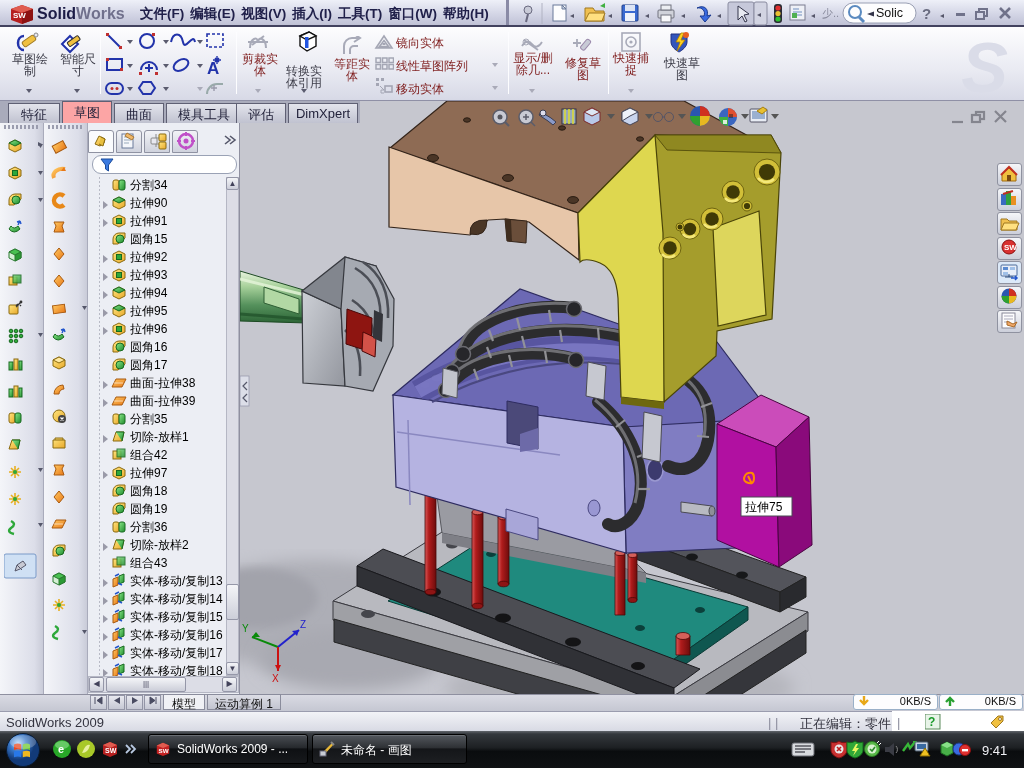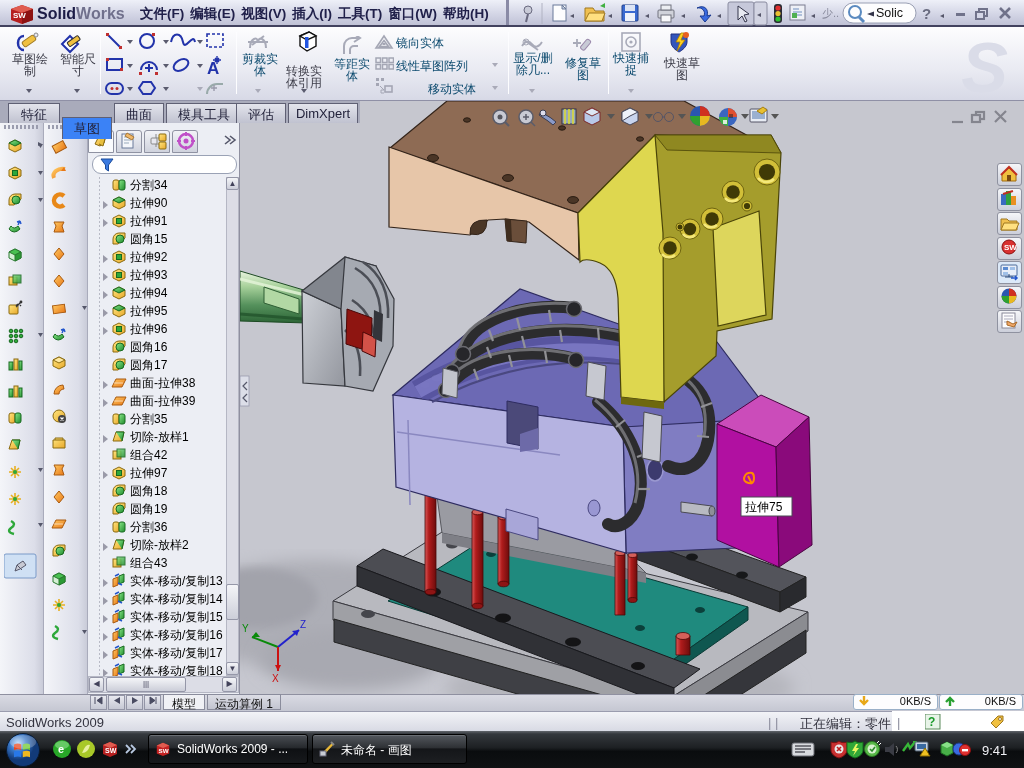--- a/index.html
+++ b/index.html
@@ -2,28 +2,28 @@
 <html><head><meta charset="utf-8"><style>
 *{margin:0;padding:0;box-sizing:border-box}
 html,body{width:1024px;height:768px;overflow:hidden;font-family:"Liberation Sans",sans-serif}
 .a{position:absolute}
 #titlebar{left:0;top:0;width:1024px;height:27px;background:linear-gradient(#eef0f8,#d4d6e6 55%,#c0c2d6);border-bottom:2px solid #42425e}
 #logo{left:8px;top:3px;width:120px;height:21px}
 #menus{left:140px;top:5px;font-size:13.5px;color:#20204a;font-weight:bold;letter-spacing:0}
 #menus span{margin-right:6px}
 #toolbar{left:0;top:27px;width:1024px;height:74px;background:linear-gradient(#fdfdfe,#e9eaf2 60%,#d7d9e6);border-bottom:1px solid #8f90a6}
 .tbtn{position:absolute;text-align:center;font-size:12px;line-height:12px;color:#3c3c48}
-.gray{color:#0c4a6e}
+.gray{color:#7f1d1d}
 .tsep{position:absolute;top:32px;width:1px;height:62px;background:#b9bac8;border-right:1px solid #fdfdff}
 .dn{position:absolute;width:0;height:0;border-left:3.5px solid transparent;border-right:3.5px solid transparent;border-top:4px solid #5a5b6e}
 .dng{border-top-color:#a9aab8}
 #wm{right:22px;top:28px;font-size:70px;font-weight:bold;font-style:italic;color:#dadce8;letter-spacing:-6px}
 #tabstrip{left:0;top:101px;width:360px;height:22px;background:#a9abbb;z-index:4}
 .tab{position:absolute;z-index:5;top:103px;height:20px;background:linear-gradient(#e3e4ec,#c0c2d0);border:1px solid #5f6074;border-bottom:none;font-size:13px;color:#23233b;text-align:center;padding-top:2px}
-.tab.on{background:#3b82f6;z-index:6;top:117px;height:22px}
+.tab.on{background:#fca5a5;z-index:6;top:101px;height:22px}
 
 #lt1{left:0;top:123px;width:44px;height:571px;background:linear-gradient(90deg,#f4f5f9,#dcdee9 80%,#c9cbd8);border-right:1px solid #a9abbb}
 #lt2{left:44px;top:123px;width:44px;height:571px;background:linear-gradient(90deg,#f4f5f9,#dcdee9 80%,#c9cbd8);border-right:1px solid #a9abbb}
 .grip{position:absolute;left:4px;top:2px;width:34px;height:4px;background:repeating-linear-gradient(90deg,#9a9cae 0 2px,transparent 2px 4px)}
 
 #panel{left:88px;top:123px;width:152px;height:571px;background:#eceef4;border-right:1px solid #8f90a0}
 .ptab{position:absolute;top:130px;width:26px;height:23px;background:linear-gradient(#f2f3f7,#cfd2dd);border:1px solid #8f92a2;border-radius:3px 3px 0 0}
 .ptab.on{background:#fafbfd}
 #filter{position:absolute;left:92px;top:155px;width:145px;height:19px;background:#fff;border:1px solid #9aa2b5;border-radius:9px}
 #tree{left:90px;top:177px;width:148px;height:504px;font-size:12px;color:#000;overflow:hidden}
@@ -211,21 +211,21 @@
 <g fill="#a4a6b4">
       <rect x="2" y="44" width="3" height="3"></rect>
       <rect x="7" y="44" width="3" height="3"></rect>
       <rect x="2" y="49" width="3" height="3"></rect>
       <path d="M6 52 l4 4 h-3 v3 h3" stroke="#a4a6b4" fill="none"></path>
       <rect x="11" y="52" width="7" height="6" fill="none" stroke="#a4a6b4" stroke-width="1.6"></rect>
     </g>
 </svg>
 <div class="tbtn gray" style="left:396px;top:37px;width:80px;text-align:left">镜向实体</div>
 <div class="tbtn gray" style="left:396px;top:60px;width:90px;text-align:left">线性草图阵列</div>
-<div class="tbtn gray" style="left:396px;top:83px;width:80px;text-align:right">移动实体</div>
+<div class="tbtn gray" style="left:396px;top:83px;width:80px;text-align:left">移动实体</div>
 <div class="dn dng" style="left:492px;top:63px"></div>
 <div class="dn dng" style="left:492px;top:86px"></div>
 <div class="tsep" style="left:508px"></div>
 <svg class="a" style="left:520px;top:34px" width="24" height="20" viewBox="0 0 24 20">
     <path d="M2 12 q5 -8 10 -2 q5 6 10 -2 M4 6 l14 10" stroke="#a8aab8" stroke-width="1.8" fill="none"></path>
     <circle cx="6" cy="8" r="3" fill="none" stroke="#a8aab8"></circle>
   </svg>
 <div class="tbtn gray" style="left:510px;top:52px;width:46px">显示/删<br>除几...</div>
 <div class="dn dng" style="left:529px;top:89px"></div>
 <svg class="a" style="left:570px;top:38px" width="22" height="18" viewBox="0 0 22 18">

